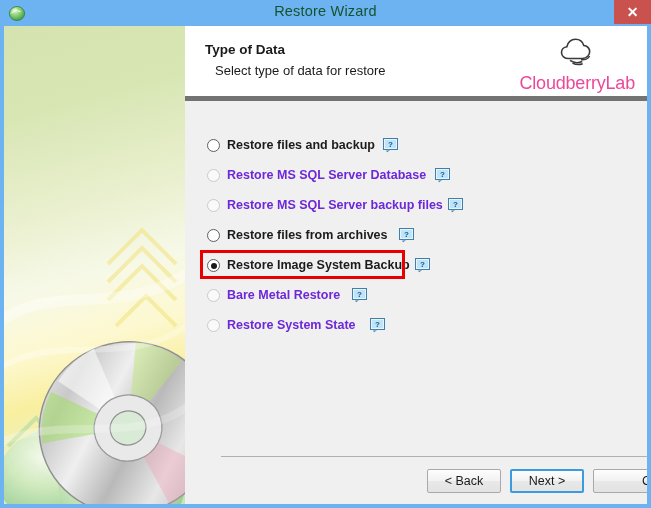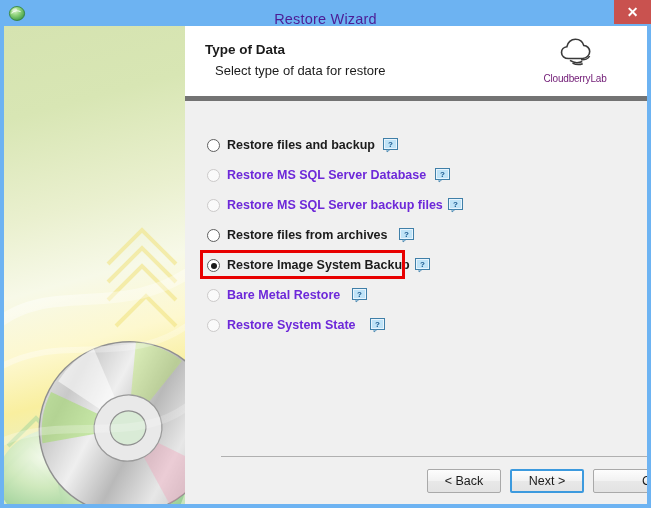--- a/index.html
+++ b/index.html
@@ -35,24 +35,23 @@
     position: absolute;
     left: 8px; top: 4px;
     width: 18px; height: 18px;
   }
   #title-text {
     position: absolute;
     left: 0; top: 3px;
     width: 651px;
     text-align: center;
     font-size: 14.5px;
-    color: #4c1d95;
+    color: #14532d;
     font-family: "Liberation Sans", sans-serif;
     letter-spacing: 0.2px;
-    margin-top: 8px;
   }
   #close-button {
     position: absolute;
     left: 614px; top: 0px;
     width: 37px; height: 24px;
     background: #c9524f;
     cursor: pointer;
   }
   #close-button .x {
     position: absolute;
@@ -126,23 +125,23 @@
   #brand {
     position: absolute;
     right: 12px; top: 6px;
     width: 120px; height: 62px;
     text-align: center;
   }
   #brand-name {
     position: absolute;
     left: 0; top: 41px;
     width: 120px;
-    text-align: center;
-    font-size: 10px;
-    color: #701a75;
+    text-align: right;
+    font-size: 18px;
+    color: #ec4899;
     font-family: "Liberation Sans", sans-serif;
     letter-spacing: -0.2px;
   }
   #brand-logo {
     position: absolute;
     left: 41px; top: 2px;
   }
 
   
   #options {

